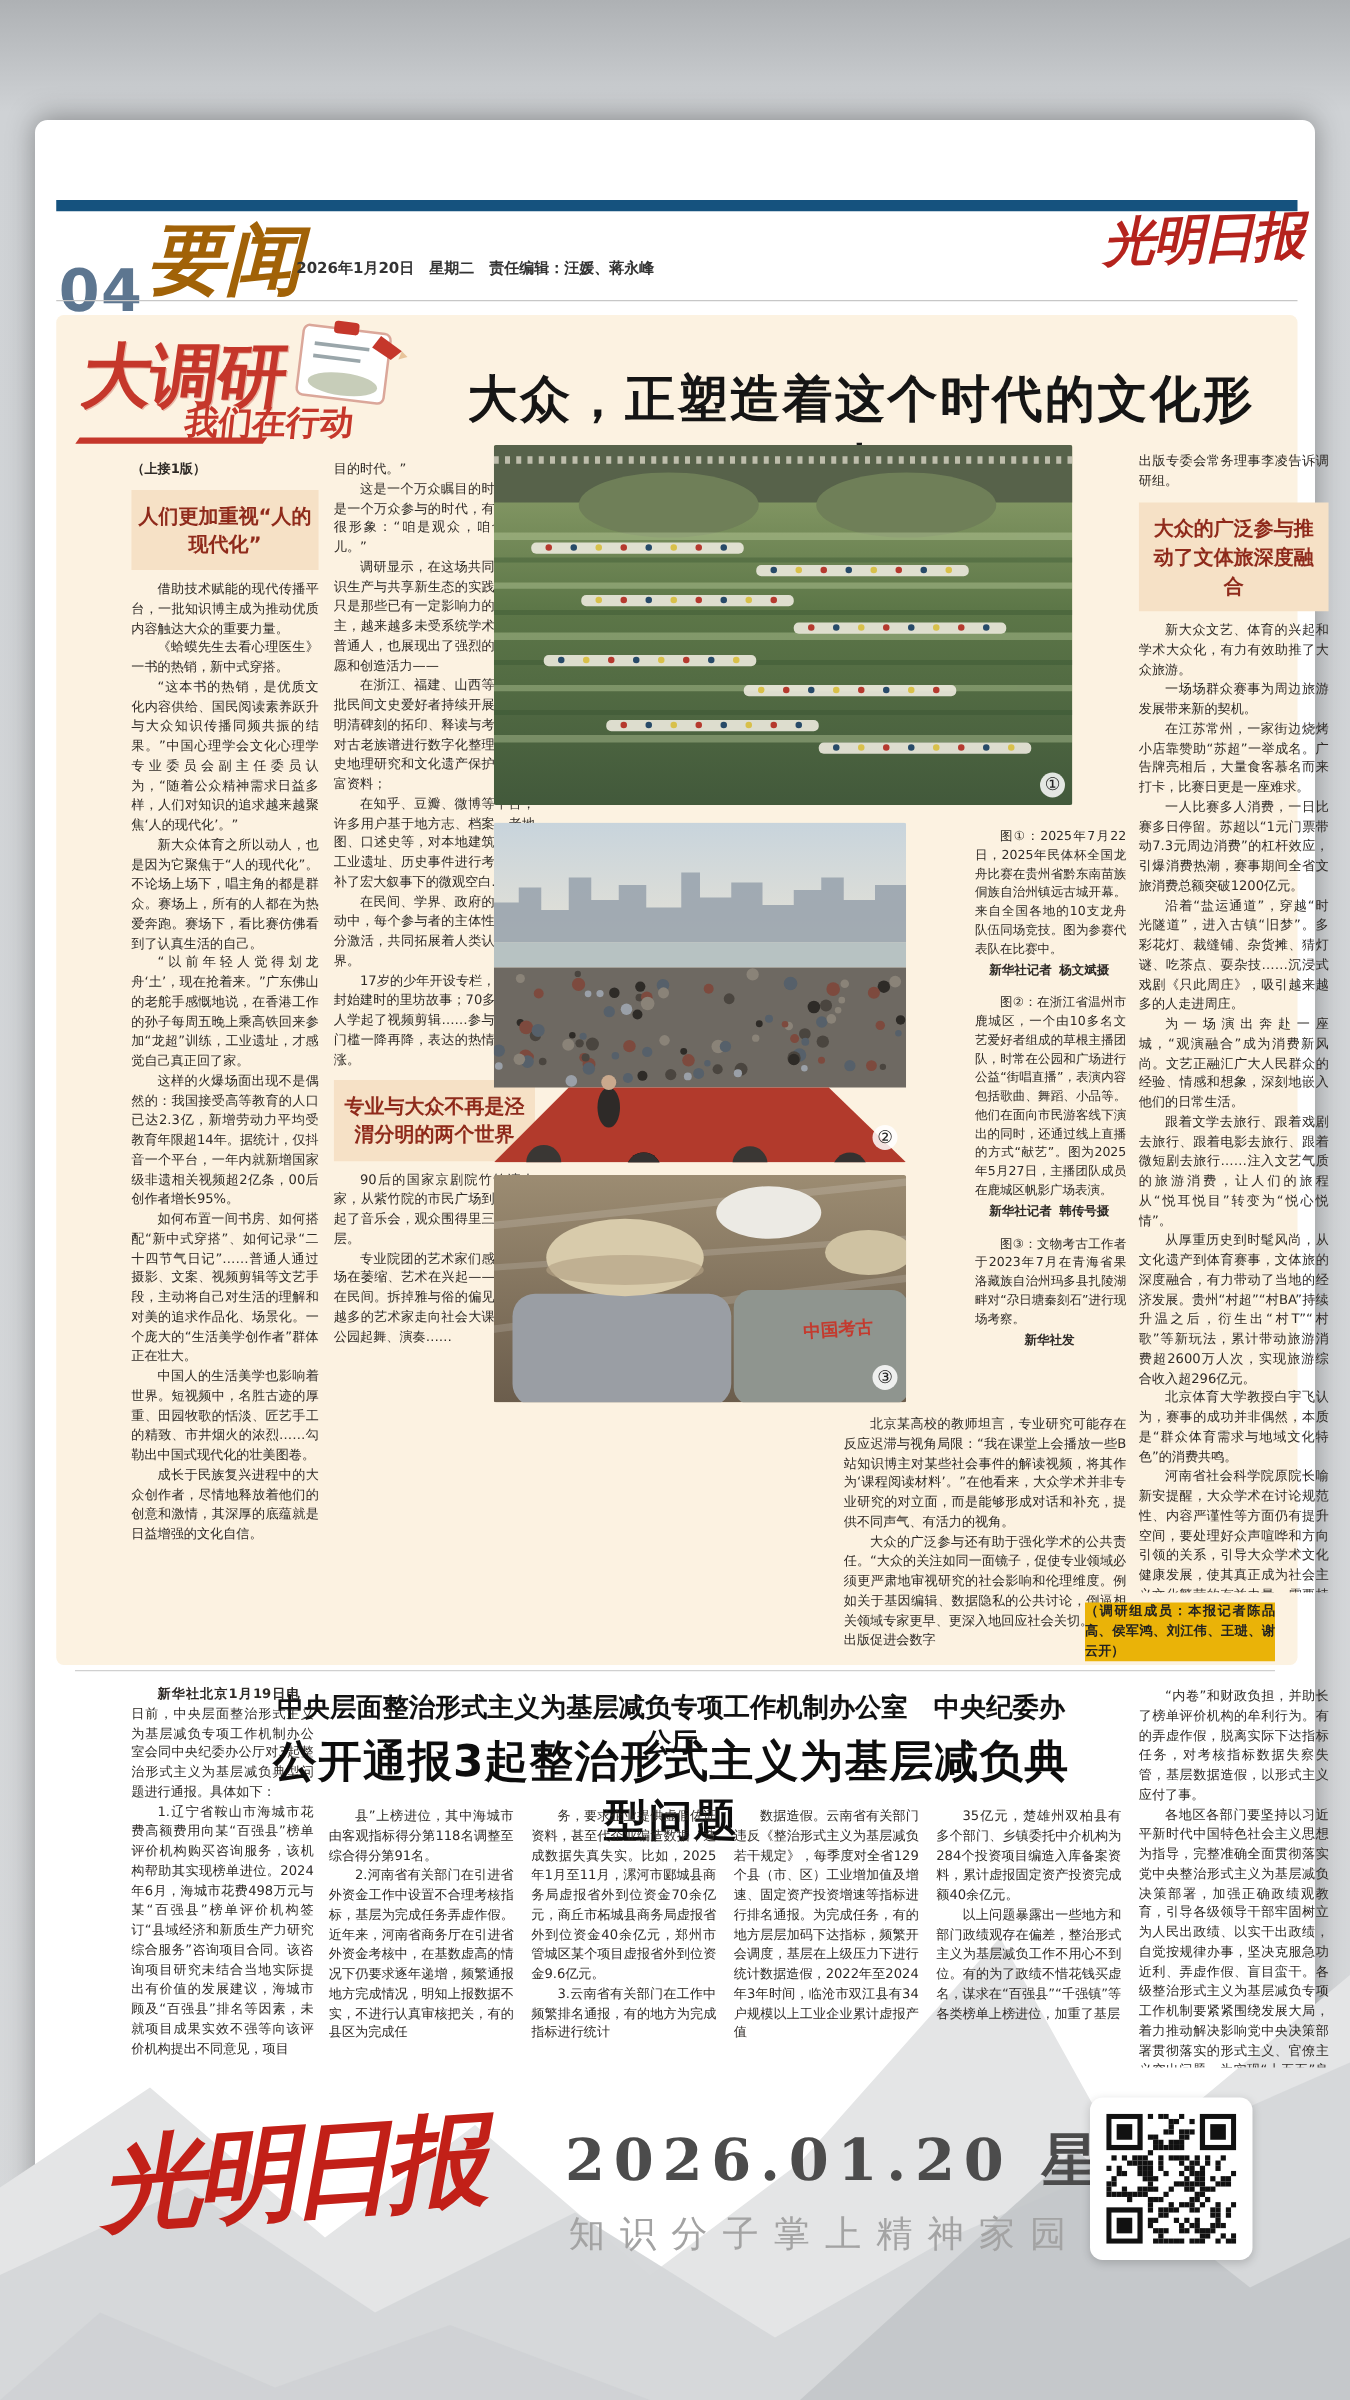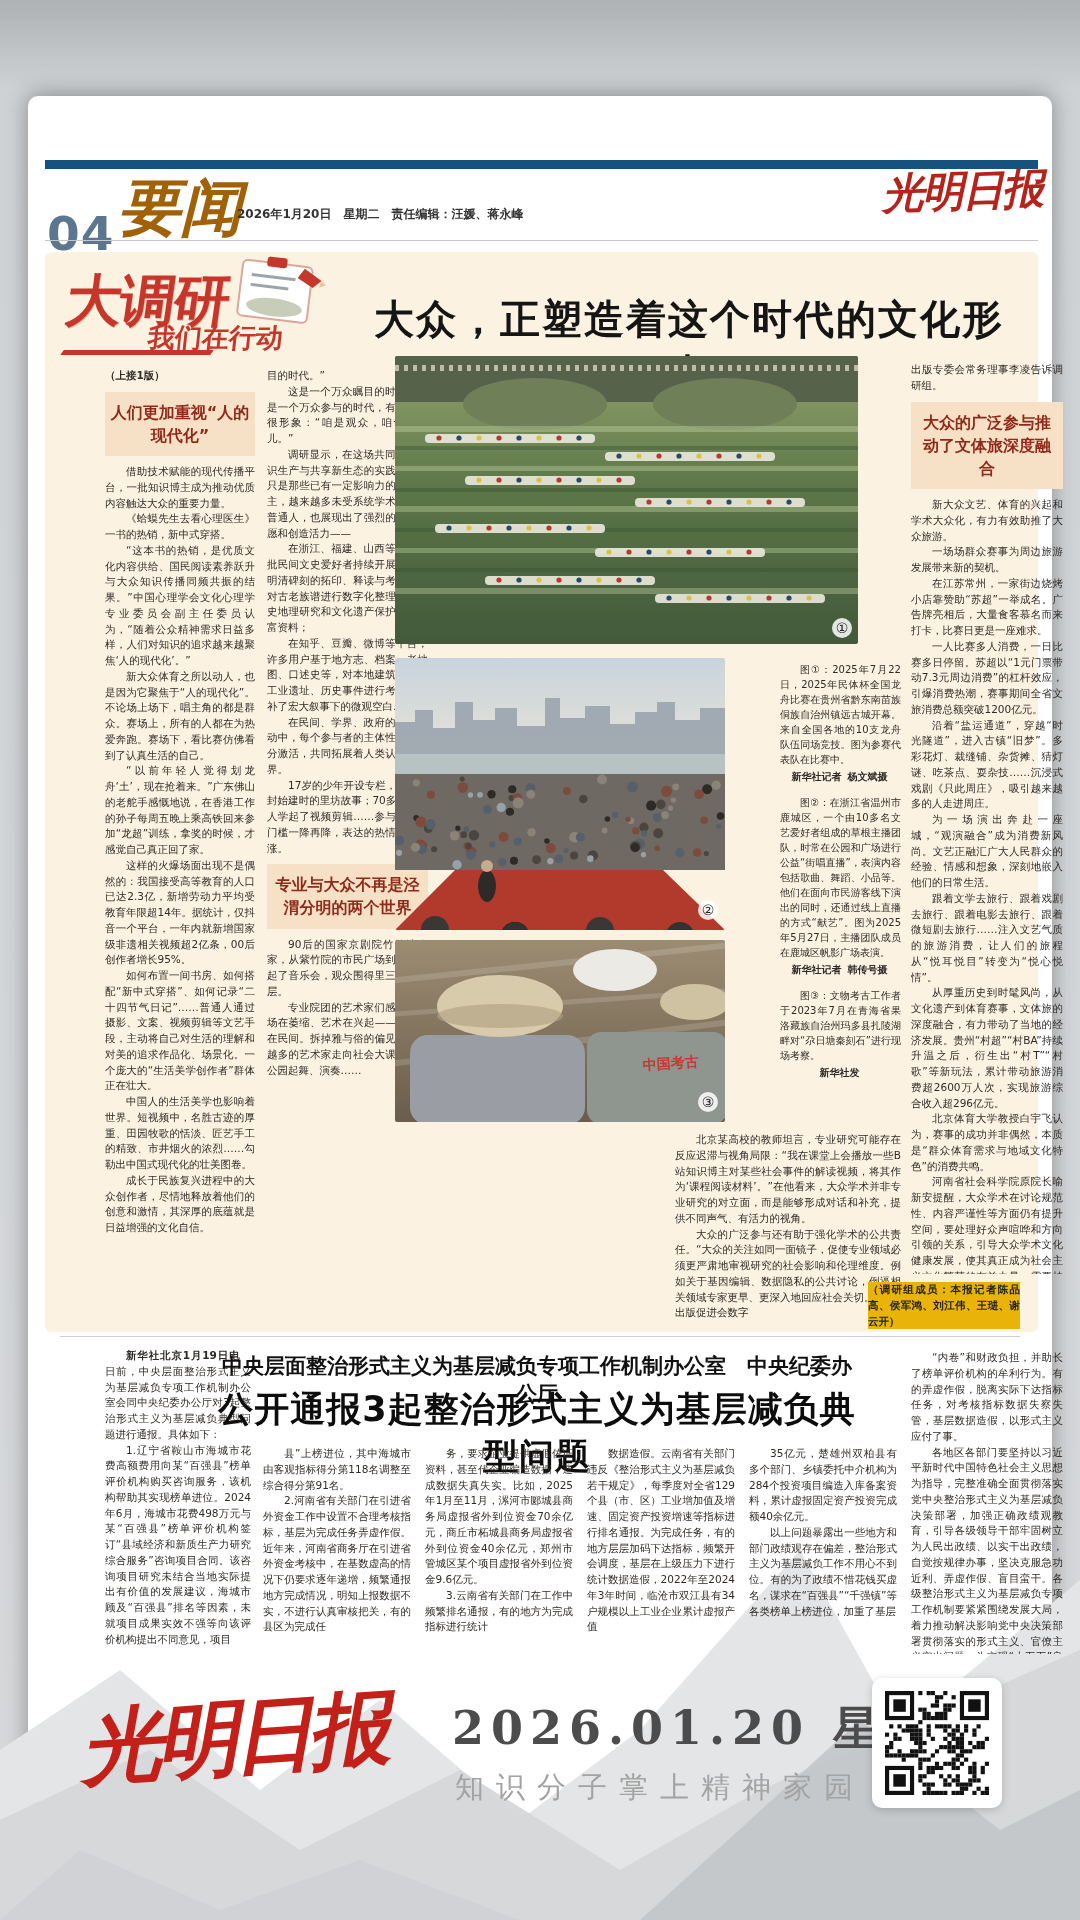--- a/index.html
+++ b/index.html
@@ -135,21 +135,21 @@
   <div class="headline">大众，正塑造着这个时代的文化形态</div>
 
   <div class="tcol" id="col1">
     <p class="note">（上接1版）</p>
     <div class="subhead">人们更加重视“人的现代化”</div>
     <div>
         <p class="para">借助技术赋能的现代传播平台，一批知识博主成为推动优质内容触达大众的重要力量。</p>
         <p class="para">《蛤蟆先生去看心理医生》一书的热销，新中式穿搭。</p>
         <p class="para">“这本书的热销，是优质文化内容供给、国民阅读素养跃升与大众知识传播同频共振的结果。”中国心理学会文化心理学专业委员会副主任委员认为，“随着公众精神需求日益多样，人们对知识的追求越来越聚焦‘人的现代化’。”</p>
         <p class="para">新大众体育之所以动人，也是因为它聚焦于“人的现代化”。不论场上场下，唱主角的都是群众。赛场上，所有的人都在为热爱奔跑。赛场下，看比赛仿佛看到了认真生活的自己。</p>
-        <p class="para">“以前年轻人觉得划龙舟‘土’，现在抢着来。”广东佛山的老舵手感慨地说，在香港工作的孙子每周五晚上乘高铁回来参加“龙超”训练，拿奖的时候，才感觉自己真正回了家。</p>
+        <p class="para">“以前年轻人觉得划龙舟‘土’，现在抢着来。”广东佛山的老舵手感慨地说，在香港工作的孙子每周五晚上乘高铁回来参加“龙超”训练，工业遗址，才感觉自己真正回了家。</p>
         <p class="para">这样的火爆场面出现不是偶然的：我国接受高等教育的人口已达2.3亿，新增劳动力平均受教育年限超14年。据统计，仅抖音一个平台，一年内就新增国家级非遗相关视频超2亿条，00后创作者增长95%。</p>
         <p class="para">如何布置一间书房、如何搭配“新中式穿搭”、如何记录“二十四节气日记”……普通人通过摄影、文案、视频剪辑等文艺手段，主动将自己对生活的理解和对美的追求作品化、场景化。一个庞大的“生活美学创作者”群体正在壮大。</p>
         <p class="para">中国人的生活美学也影响着世界。短视频中，名胜古迹的厚重、田园牧歌的恬淡、匠艺手工的精致、市井烟火的浓烈……勾勒出中国式现代化的壮美图卷。</p>
         <p class="para">成长于民族复兴进程中的大众创作者，尽情地释放着他们的创意和激情，其深厚的底蕴就是日益增强的文化自信。</p>
       </div>
 
   </div>
 
   <div class="tcol" id="col2">
     <p class="para cont">目的时代。”</p>

